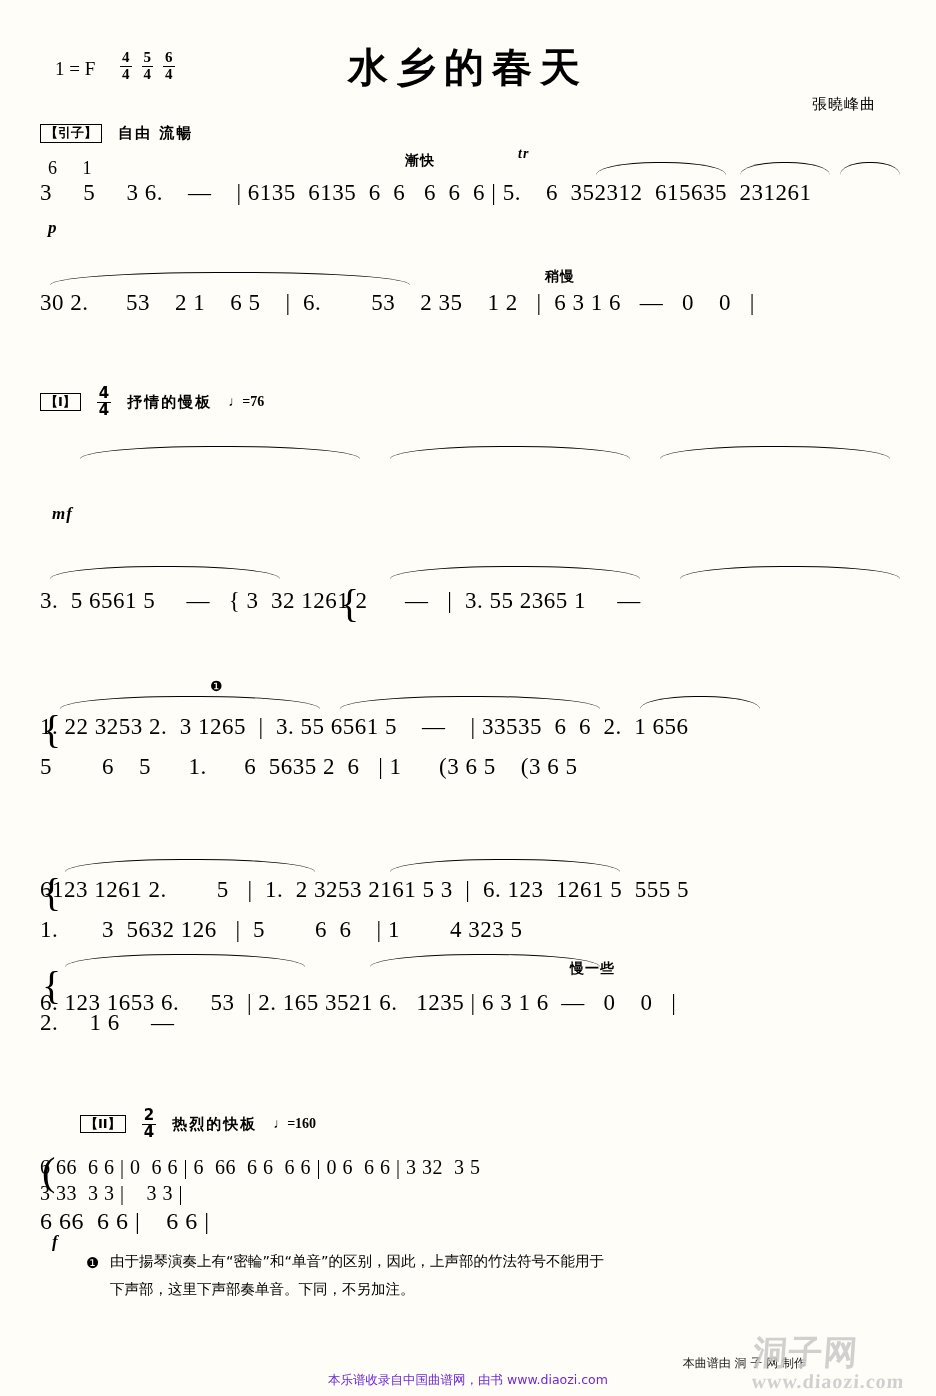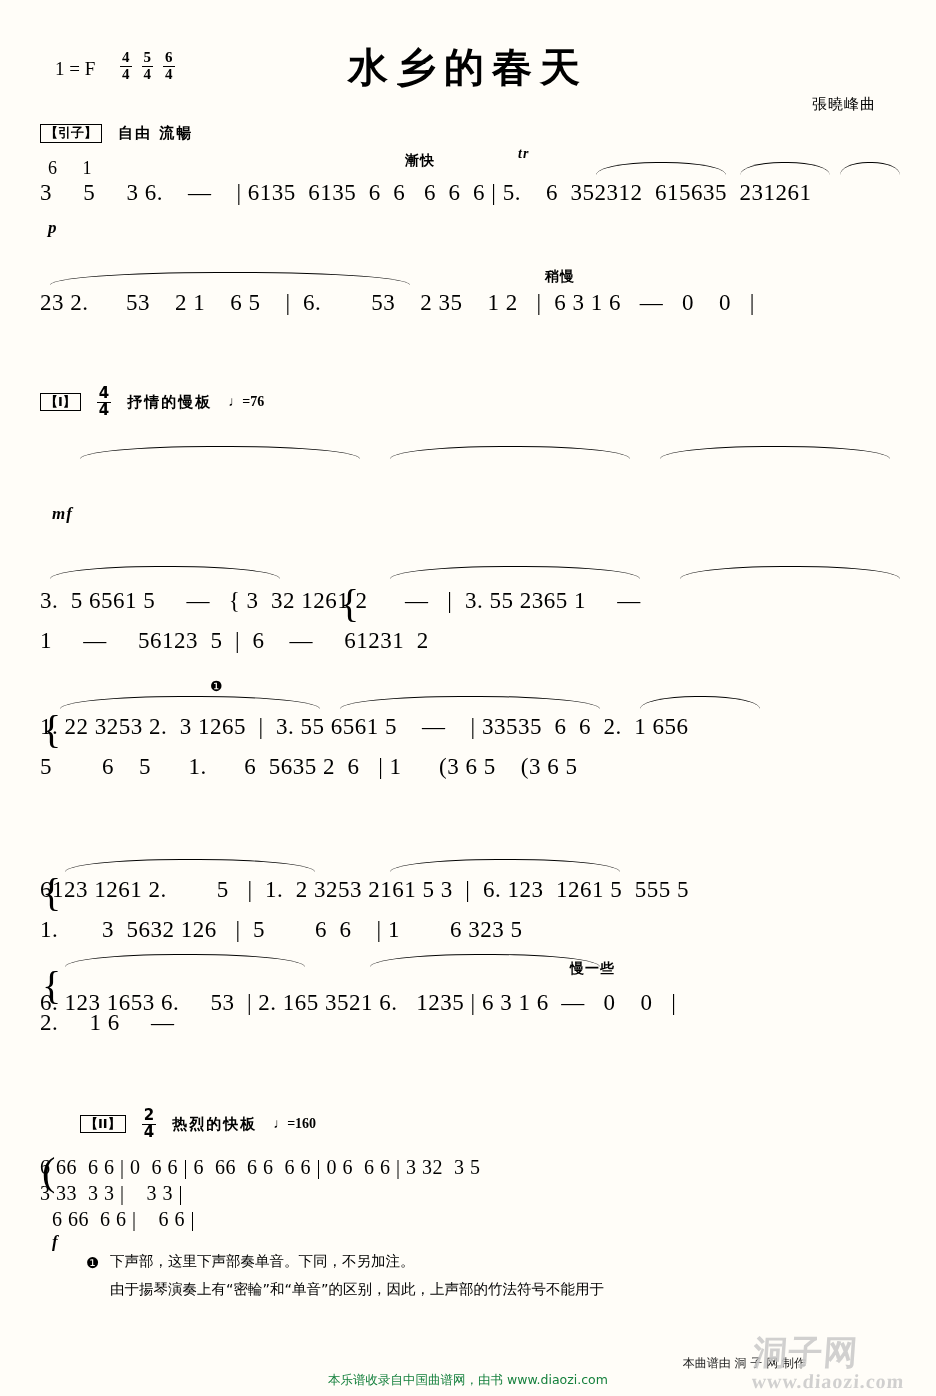--- a/index.html
+++ b/index.html
@@ -170,21 +170,21 @@
     color: #222;
   }
   .src2 {
     position: absolute;
     left: 0;
     top: 1372px;
     width: 936px;
     text-align: center;
     font-family: "DejaVu Sans", sans-serif;
     font-size: 12.5px;
-    color: #15803d;
+    color: #6d28d9;
   }
   .watermark {
     position: absolute;
     right: 30px;
     top: 1330px;
     font-family: "Liberation Serif", serif;
     font-size: 34px;
     font-weight: bold;
     color: #c9c9c9;
     letter-spacing: 1px;
@@ -228,21 +228,21 @@
     <div class="dyn" style="top:48px; left:8px;">p</div>
     <div class="tempo-inline" style="top:-18px; left:365px;">漸快</div>
     <div class="tempo-inline" style="top:-24px; left:478px; font-style:italic; font-family:'Liberation Serif',serif;">tr</div>
     <div class="slur" style="top:-8px; left:556px; width:130px;"></div>
     <div class="slur" style="top:-8px; left:700px; width:90px;"></div>
     <div class="slur" style="top:-8px; left:800px; width:60px;"></div>
   </div>
 
   <div class="line" style="top:272px;">
     <div class="slur" style="top:0px; left:10px; width:360px;"></div>
-    <div class="notes" style="top:18px;">23 2.      53    2 1    6 5    |  6.        53    2 35    1 2   |  6 3 1 6   —   0    0   |</div>
+    <div class="notes" style="top:18px;">30 2.      53    2 1    6 5    |  6.        53    2 35    1 2   |  6 3 1 6   —   0    0   |</div>
     <div class="tempo-inline" style="top:-4px; left:505px;">稍慢</div>
   </div>
 
   <div class="sec-head" style="top:386px; left:40px;">
     <span class="sec-tag">【I】</span>
     <span class="meter">
       <span class="num">4</span>
       <span class="den">4</span>
     </span>
     <span class="tempo-word">抒情的慢板</span>
@@ -254,39 +254,38 @@
     <div class="slur" style="top:0px; left:350px; width:240px;"></div>
     <div class="slur" style="top:0px; left:620px; width:230px;"></div>
     <div class="dyn" style="top:58px; left:12px;">mf</div>
   </div>
 
   <div class="line" style="top:566px; height:100px;">
     <div class="slur" style="top:0px; left:10px; width:230px;"></div>
     <div class="slur" style="top:0px; left:350px; width:250px;"></div>
     <div class="slur" style="top:0px; left:640px; width:220px;"></div>
     <div class="notes" style="top:22px;">3.  5 6561 5     —   { 3  32 1261 2      —   |  3. 55 2365 1     —</div>
-    <div class="lower" style="top:62px;">1     —     56123  5  |  6    —     61231  2</div>
     <div class="bracket" style="top:18px; left:300px;">{</div>
   </div>
 
   <div class="line" style="top:700px; height:100px;">
     <div class="circmark" style="top:-22px; left:170px;">❶</div>
     <div class="slur" style="top:-4px; left:20px; width:260px;"></div>
     <div class="slur" style="top:-4px; left:300px; width:260px;"></div>
     <div class="slur" style="top:-4px; left:600px; width:120px;"></div>
     <div class="notes" style="top:14px;">1. 22 3253 2.  3 1265  |  3. 55 6561 5    —    | 33535  6  6  2.  1 656</div>
     <div class="lower" style="top:54px;">5        6    5      1.      6  5635 2  6   | 1      (3 6 5    (3 6 5</div>
     <div class="bracket" style="top:10px; left:2px;">{</div>
   </div>
 
   <div class="line" style="top:828px; height:100px;margin-top:35px;">
     <div class="slur" style="top:-4px; left:25px; width:250px;"></div>
     <div class="slur" style="top:-4px; left:350px; width:230px;"></div>
     <div class="notes" style="top:14px;">6123 1261 2.        5   |  1.  2 3253 2161 5 3  |  6. 123  1261 5  555 5</div>
-    <div class="lower" style="top:54px;">1.       3  5632 126   |  5        6  6    | 1        6 323 5</div>
+    <div class="lower" style="top:54px;">1.       3  5632 126   |  5        6  6    | 1        4 323 5</div>
     <div class="bracket" style="top:10px; left:2px;">{</div>
   </div>
 
   <div class="line" style="top:956px; height:100px;">
     <div class="slur" style="top:-2px; left:25px; width:240px;"></div>
     <div class="slur" style="top:-2px; left:330px; width:230px;"></div>
     <div class="notes" style="top:14px;margin-top:20px;">6. 123 1653 6.     53  | 2. 165 3521 6.   1235 | 6 3 1 6  —   0    0   |</div>
     <div class="lower" style="top:54px;">2.     1 6     —</div>
     <div class="bracket" style="top:10px; left:2px;">{</div>
     <div class="tempo-inline" style="top:4px; left:530px;">慢一些</div>
@@ -298,29 +297,29 @@
       <span class="num">2</span>
       <span class="den">4</span>
     </span>
     <span class="tempo-word">热烈的快板</span>
     <span class="tempo-mark">♩=160</span>
   </div>
 
   <div class="line" style="top:1152px; height:90px;">
     <div class="notes small" style="top:4px;">6 66  6 6 | 0  6 6 | 6  66  6 6  6 6 | 0 6  6 6 | 3 32  3 5</div>
     <div class="lower" style="top:30px; font-size:20px;">3 33  3 3 |    3 3 |</div>
-    <div class="lower" style="top:56px; font-size:20px;margin-left:12px;">6 66  6 6 |    6 6 |</div>
+    <div class="lower" style="top:56px; font-size:24px;">6 66  6 6 |    6 6 |</div>
     <div class="bracket" style="top:0px; left:2px;">(</div>
     <div class="dyn" style="top:80px; left:12px;">f</div>
   </div>
 
   <div class="footnote">
     <span class="bullet">❶</span>
+    <div>由于揚琴演奏上有“密輪”和“单音”的区别，因此，上声部的竹法符号不能用于</div>
     <div>下声部，这里下声部奏单音。下同，不另加注。</div>
-    <div>由于揚琴演奏上有“密輪”和“单音”的区别，因此，上声部的竹法符号不能用于</div>
   </div>
 
   <div class="src1">本曲谱由 洞 子 网 制作</div>
   <div class="src2">本乐谱收录自中国曲谱网，由书 www.diaozi.com</div>
   <div class="watermark">
     <span>洞子网</span>
     <small>www.diaozi.com</small>
   </div>
 
 </div>

